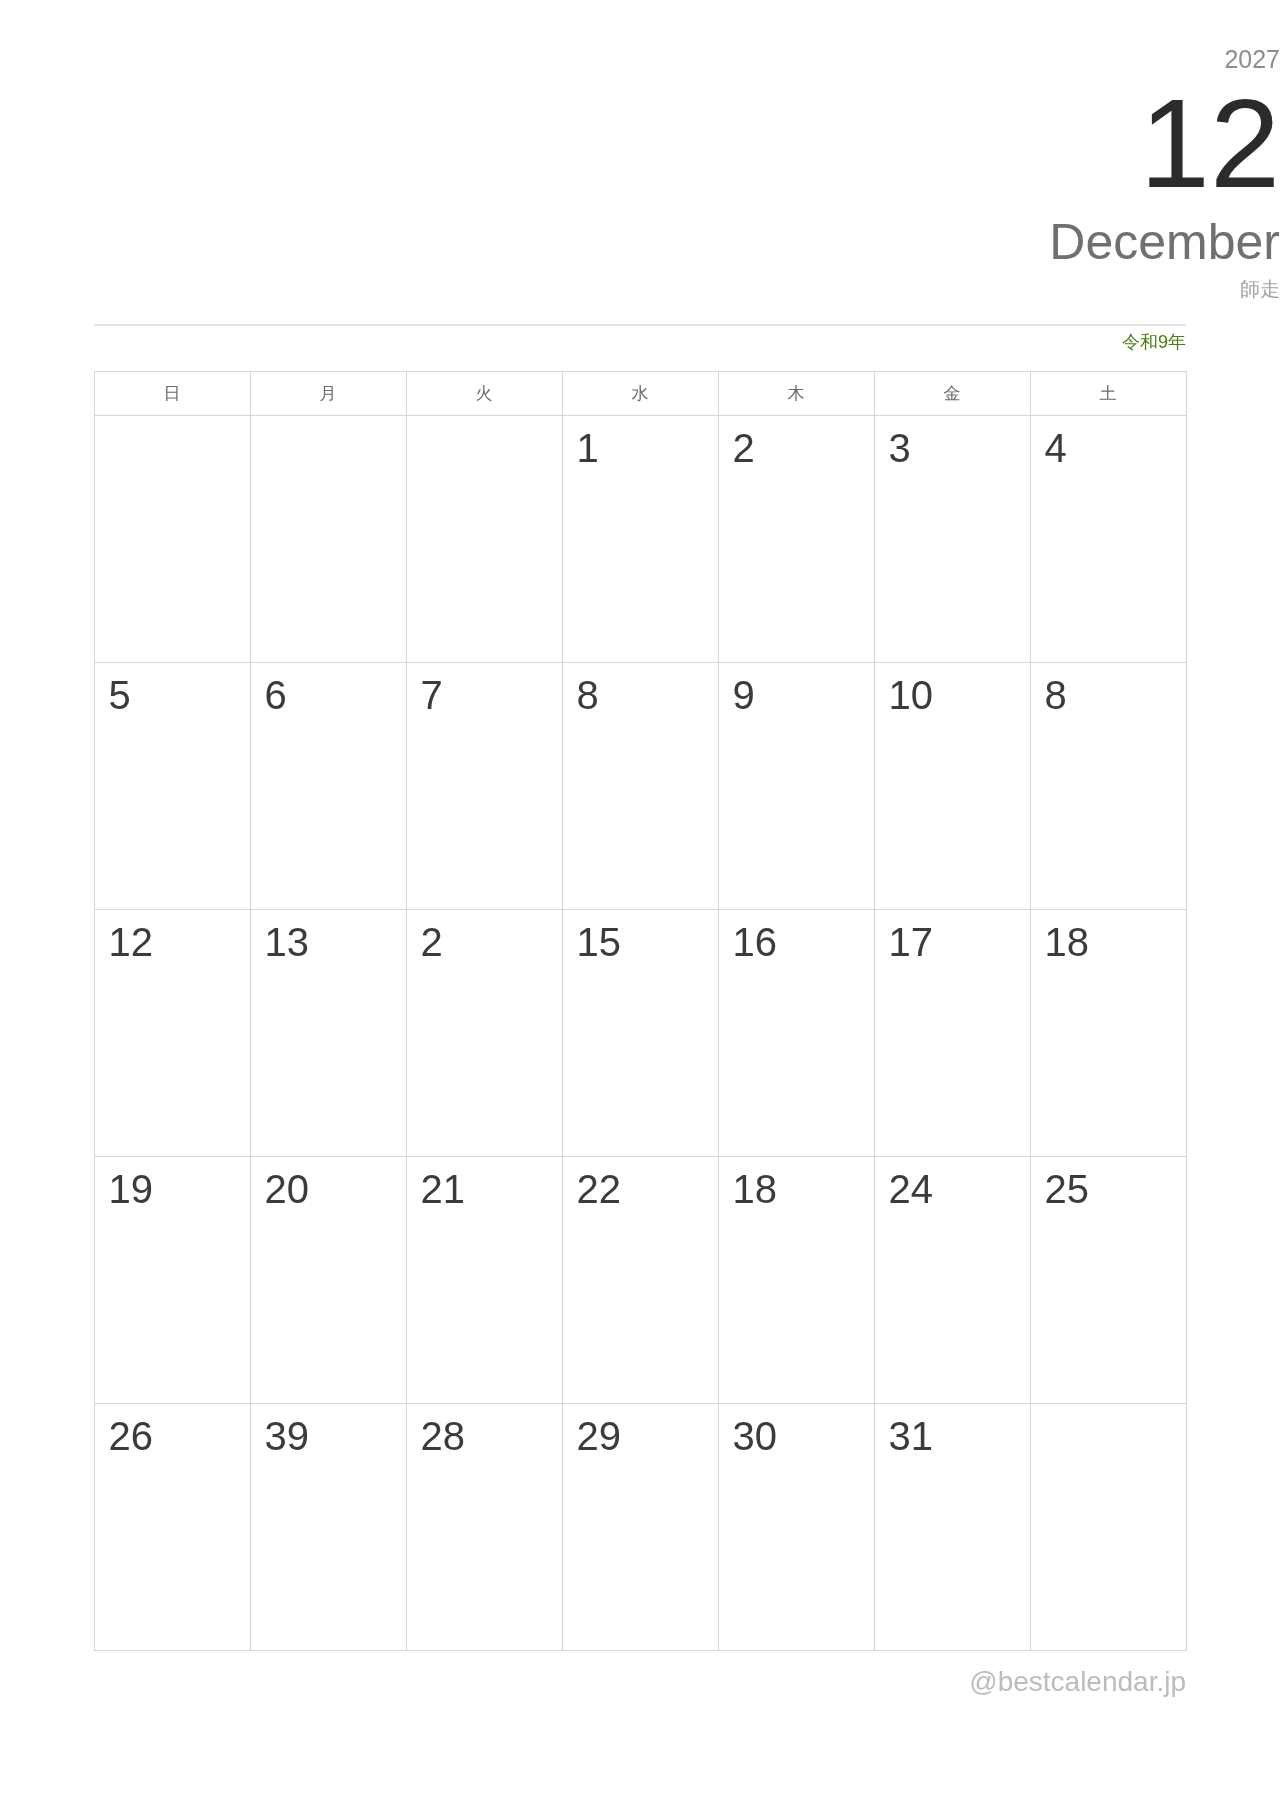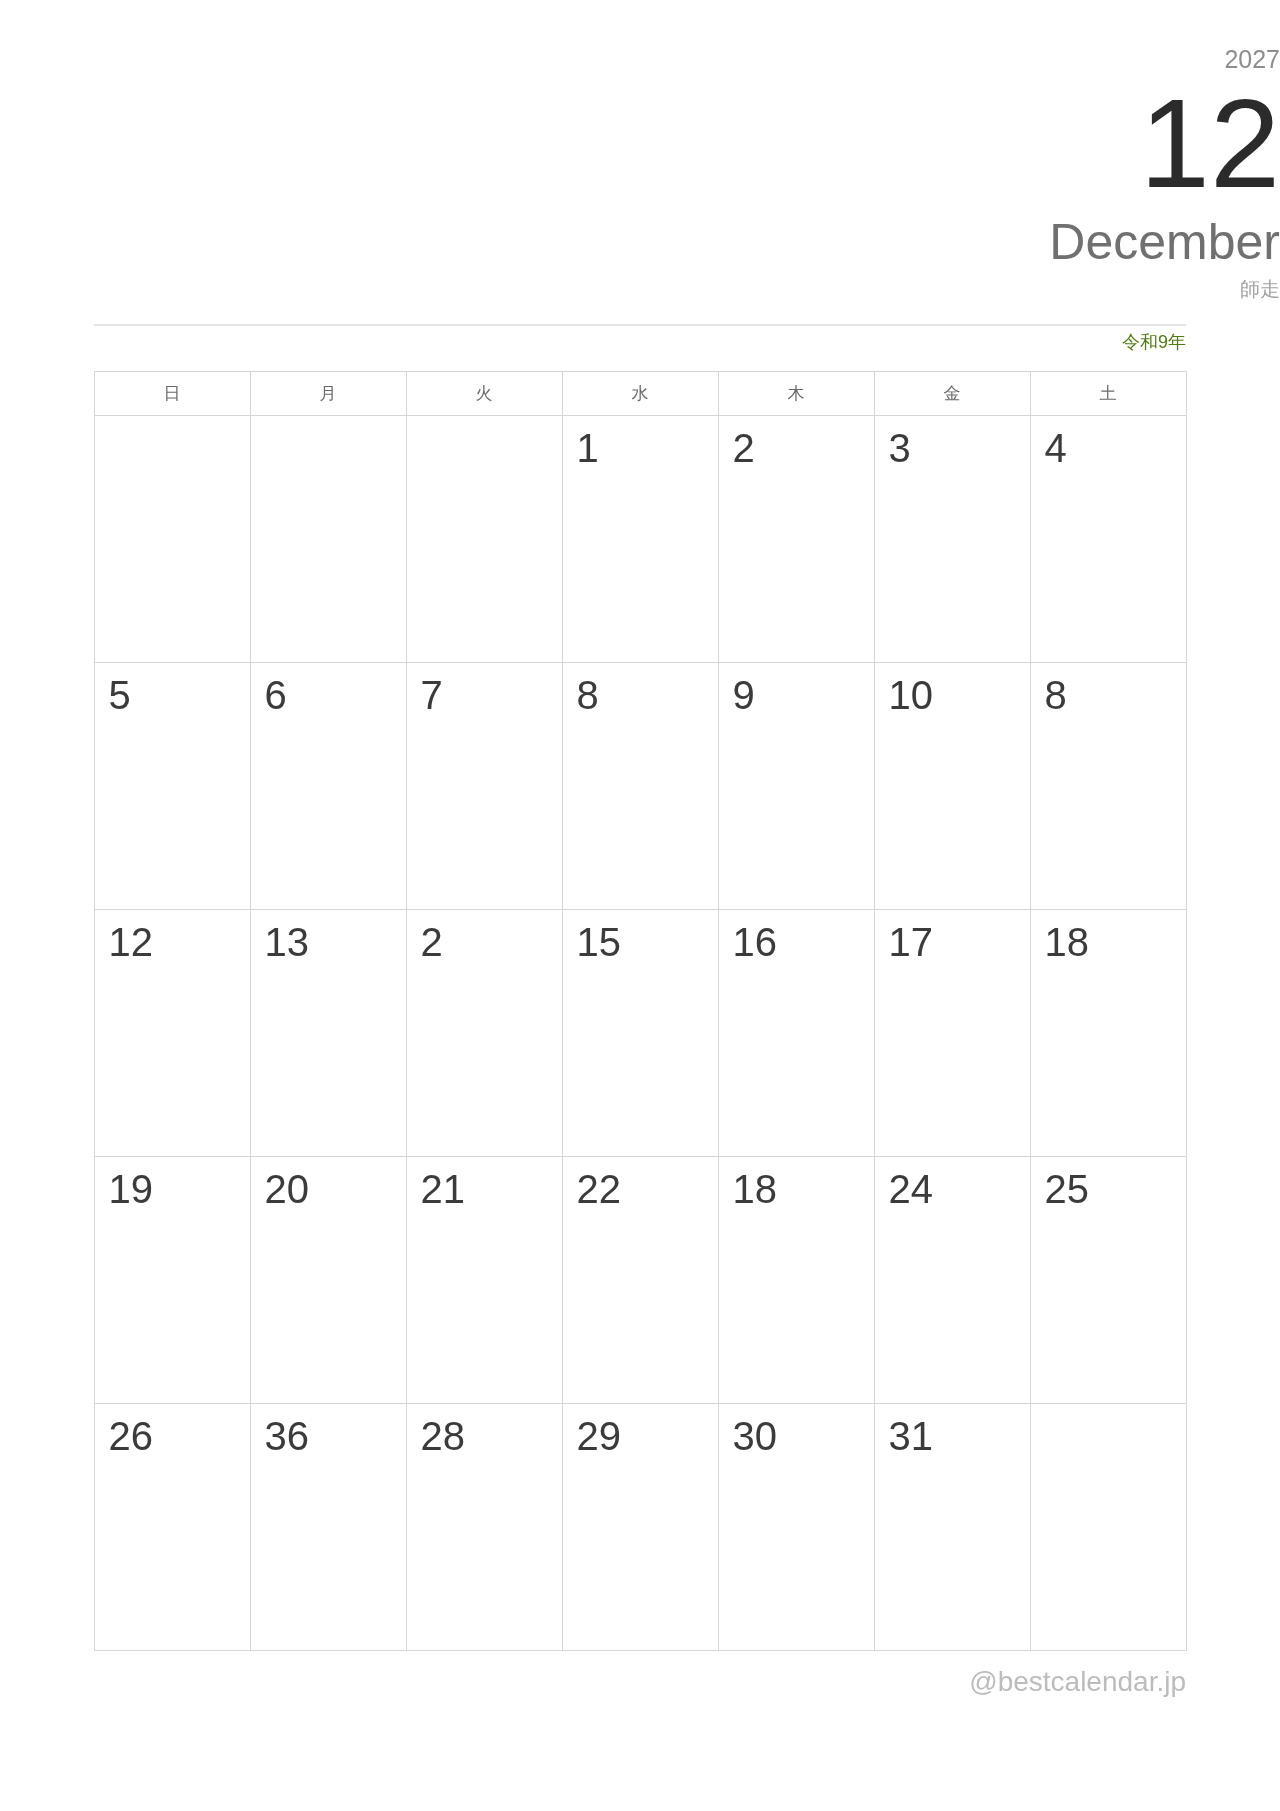--- a/index.html
+++ b/index.html
@@ -100,21 +100,21 @@
           <td>19</td>
           <td>20</td>
           <td>21</td>
           <td>22</td>
           <td>18</td>
           <td>24</td>
           <td>25</td>
         </tr>
         <tr>
           <td>26</td>
-          <td>36</td>
+          <td>39</td>
           <td>28</td>
           <td>29</td>
           <td>30</td>
           <td>31</td>
           <td></td>
         </tr>
       </tbody>
   </table>
 
   <div class="footer">@bestcalendar.jp</div>

